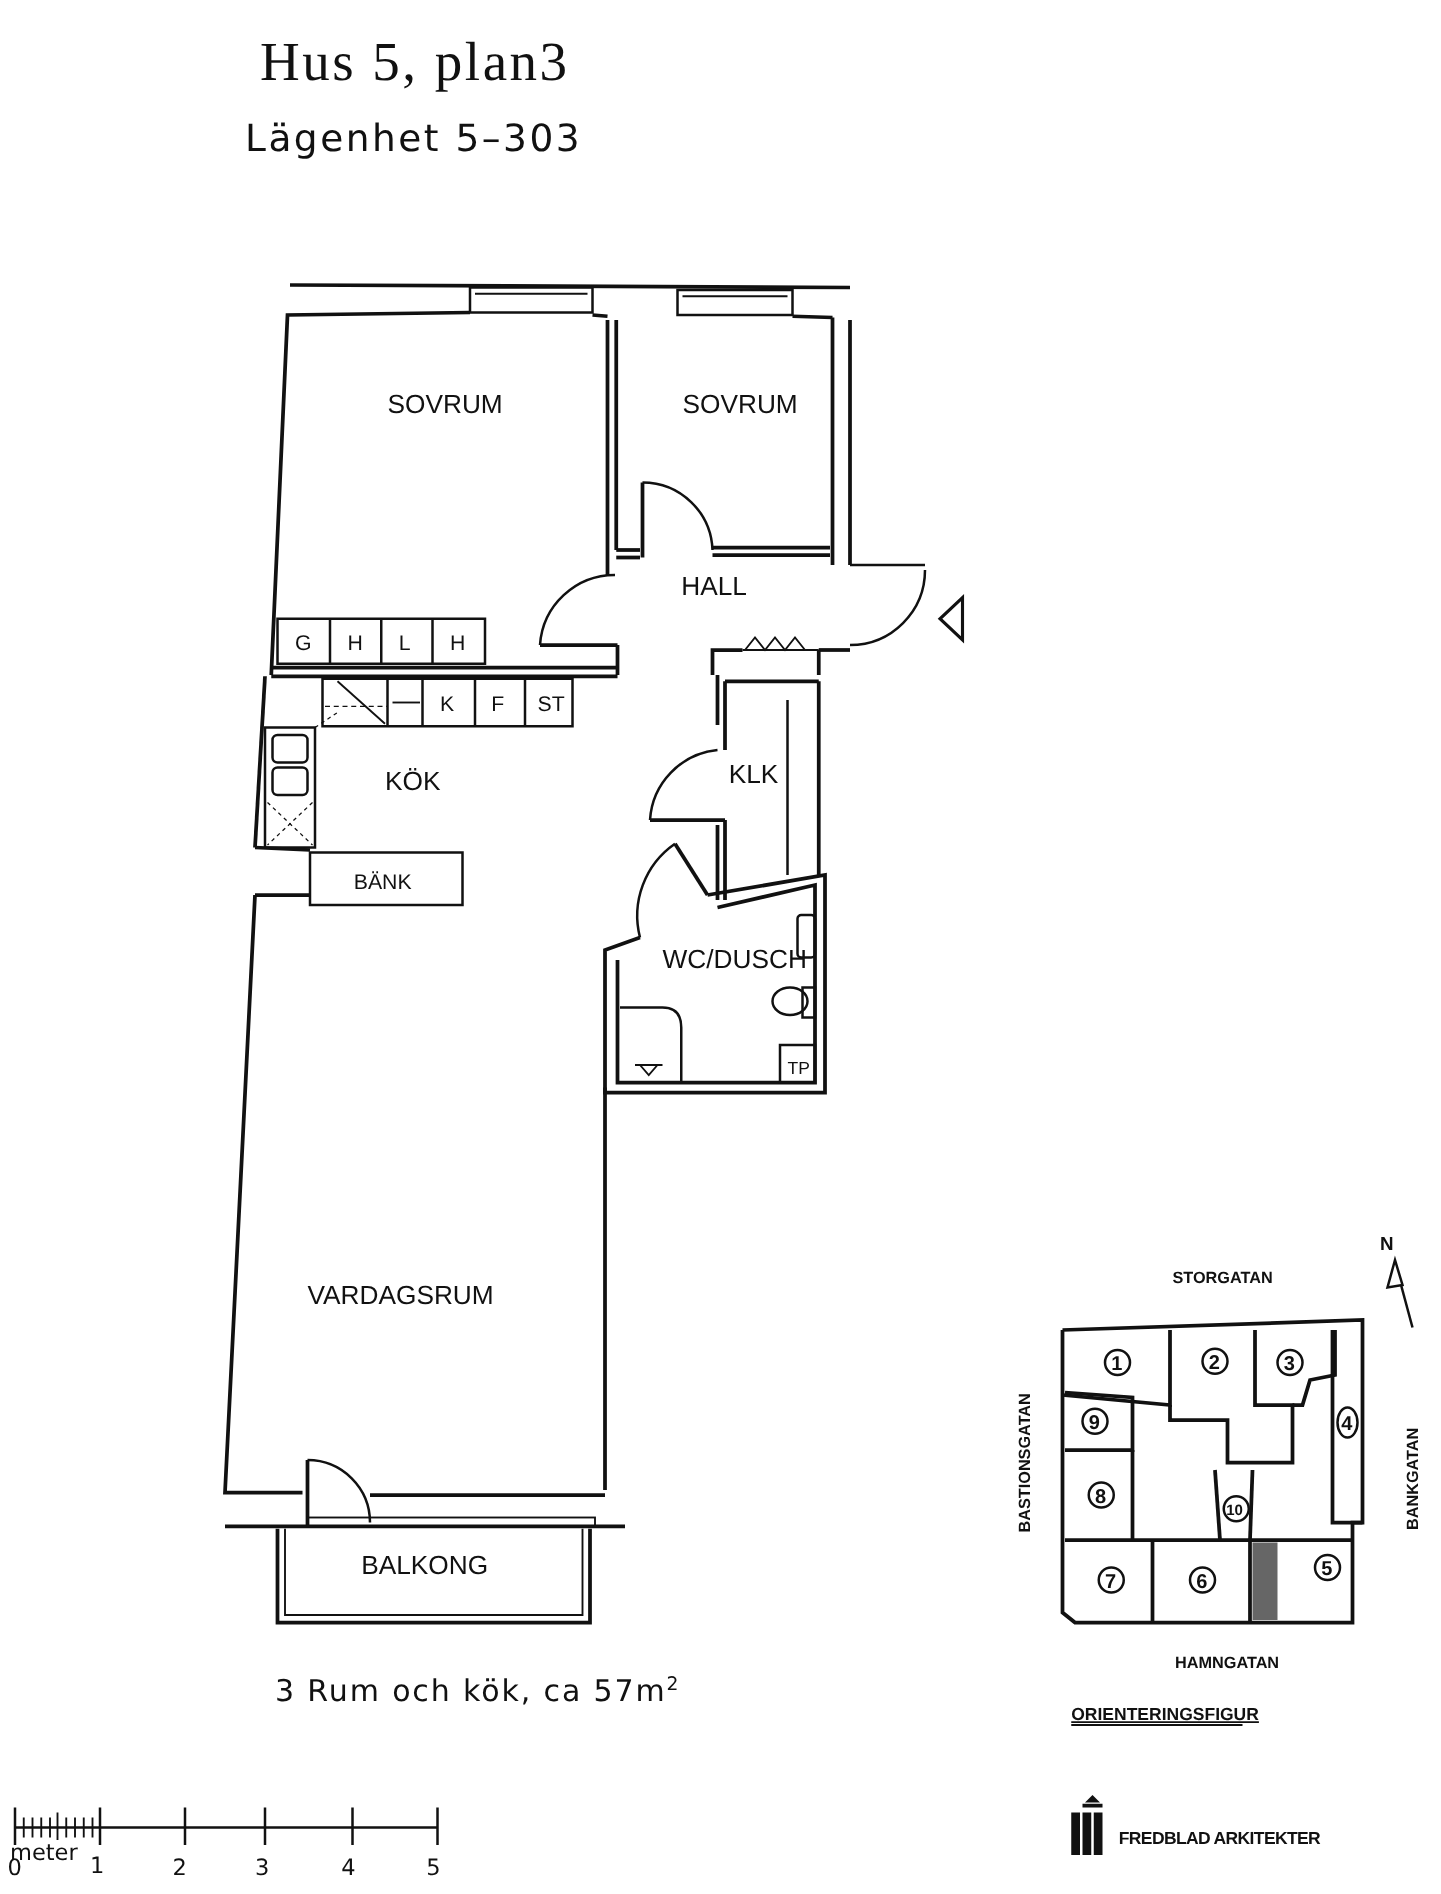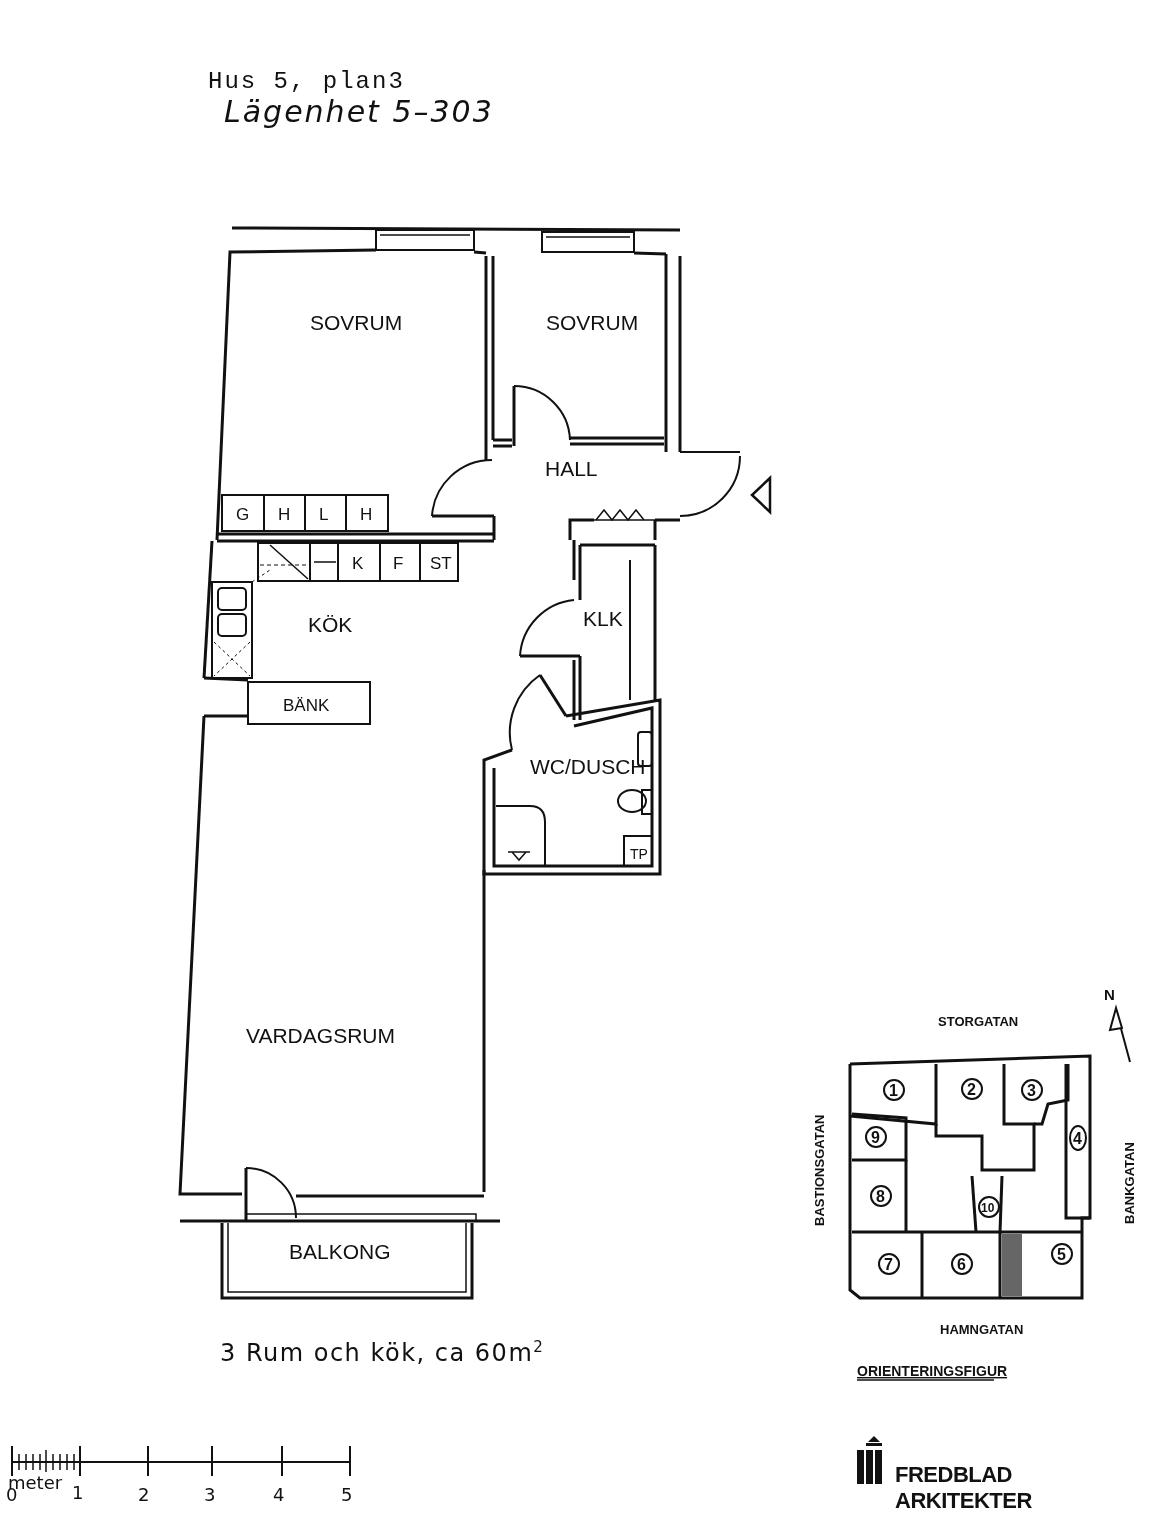--- a/index.html
+++ b/index.html
@@ -1,34 +1,34 @@
 <!DOCTYPE html>
 <html><head>
 <meta charset="utf-8">
 <style>
   html, body { margin:0; padding:0; background:#fff; }
   body { width:1153px; height:1515px; position:relative; overflow:hidden; font-family:"DejaVu Sans", sans-serif; color:#111; }
   .abs { position:absolute; }
-  .title { font-size:24px; letter-spacing:2px; font-family:Liberation Mono, monospace;margin-top:44px; }
+  .title { font-size:44px; letter-spacing:2px; font-family:Liberation Serif, serif; }
   .subtitle { font-size:30px; letter-spacing:2px; }
   .summary { font-size:24px; letter-spacing:1.5px; }
   .summary sup { font-size:15px; }
   svg { position:absolute; left:0; top:0; }
   .room-label { font-family:"Liberation Sans Narrow","Liberation Sans", sans-serif; font-size:21px; fill:#111; }
   .small-label { font-family:"Liberation Sans", sans-serif; font-size:17px; fill:#111; }
   .ori-label { font-family:"Liberation Sans", sans-serif; font-size:13px; font-weight:bold; fill:#111; }
   .num { font-family:"Liberation Sans", sans-serif; font-size:16px; font-weight:bold; fill:#111; }
   .scale-label { font-size:18px; }
-  .logo-text { font-family:"Liberation Sans", sans-serif; font-weight:bold; font-size:22px; letter-spacing:-0.5px; }
+  .logo-text { font-family:"Liberation Sans", sans-serif; font-weight:bold; font-size:14px; letter-spacing:-0.5px; }
 </style>
 </head>
 <body>
 
 <div class="abs title" style="left:208px; top:24px;">Hus 5, plan3</div>
-<div class="abs subtitle" style="left:224px; top:94px;font-style:italic;">Lägenhet 5–303</div>
+<div class="abs subtitle" style="left:196px; top:94px;">Lägenhet 5–303</div>
 
 <svg width="1153" height="1515" viewBox="0 0 1153 1515">
   <g stroke="#111" fill="none" stroke-width="3" stroke-linejoin="miter">
 
     <line x1="232" y1="228" x2="680" y2="230" stroke-width="3"></line>
 
     <rect x="376" y="230" width="98" height="20" stroke-width="2"></rect>
     <line x1="380" y1="235" x2="470" y2="235" stroke-width="1.5"></line>
     <rect x="542" y="232" width="92" height="20" stroke-width="2"></rect>
     <line x1="546" y1="237" x2="630" y2="237" stroke-width="1.5"></line>
@@ -228,21 +228,21 @@
   <g fill="#111">
     <polygon points="874,1436 868,1442 880,1442"></polygon>
     <rect x="866" y="1443" width="16" height="3"></rect>
     <rect x="857" y="1450" width="7" height="34"></rect>
     <rect x="866" y="1450" width="7" height="34"></rect>
     <rect x="875" y="1450" width="7" height="34"></rect>
   </g>
 </svg>
 
 <div class="abs summary" style="left:220px; top:1338px;">
-  <span>3 Rum och kök, ca 60m</span><sup>2</sup>
+  <span>3 Rum och kök, ca 57m</span><sup>2</sup>
 </div>
 
 <div class="abs scale-label" style="left:8px; top:1472px;">meter</div>
 <div class="abs scale-label" style="left:6px; top:1484px;">0</div>
 <div class="abs scale-label" style="left:72px; top:1482px;">1</div>
 <div class="abs scale-label" style="left:138px; top:1484px;">2</div>
 <div class="abs scale-label" style="left:204px; top:1484px;">3</div>
 <div class="abs scale-label" style="left:273px; top:1484px;">4</div>
 <div class="abs scale-label" style="left:341px; top:1484px;">5</div>
 

